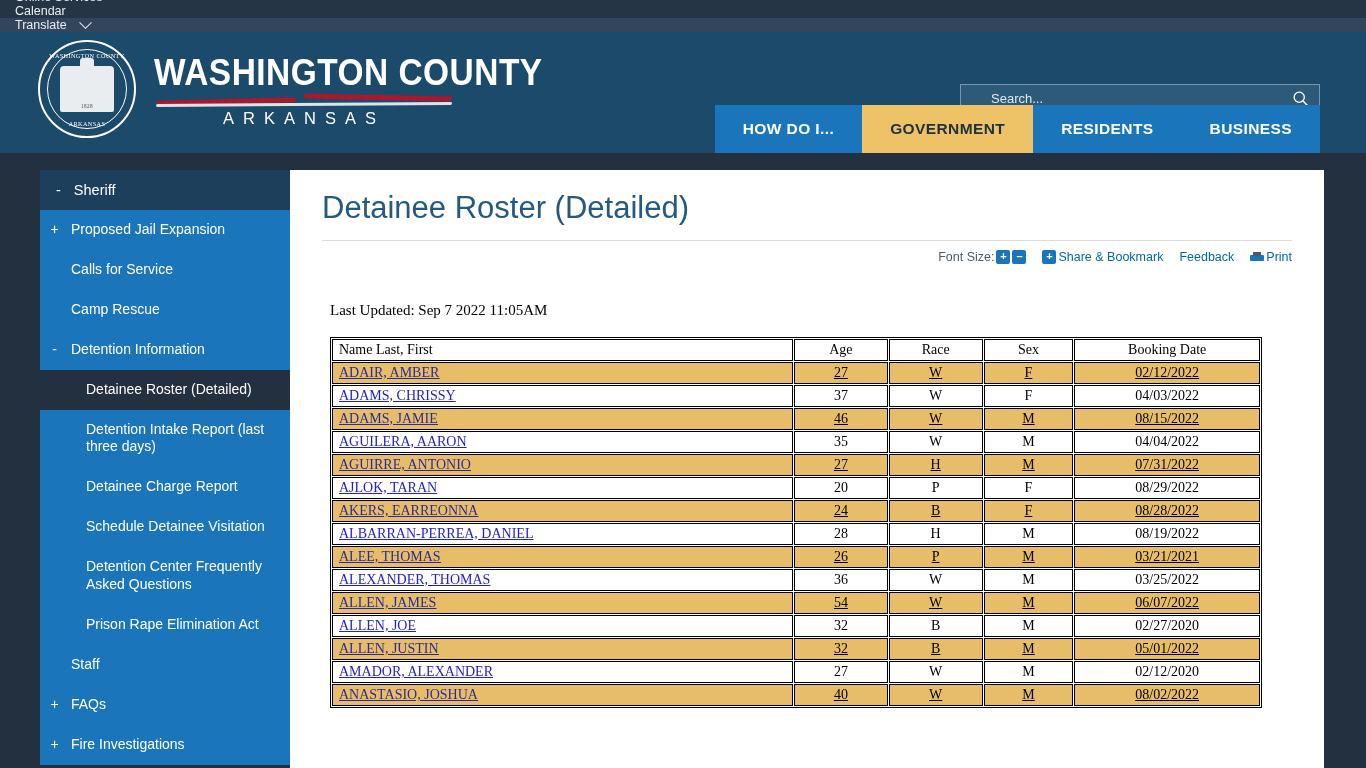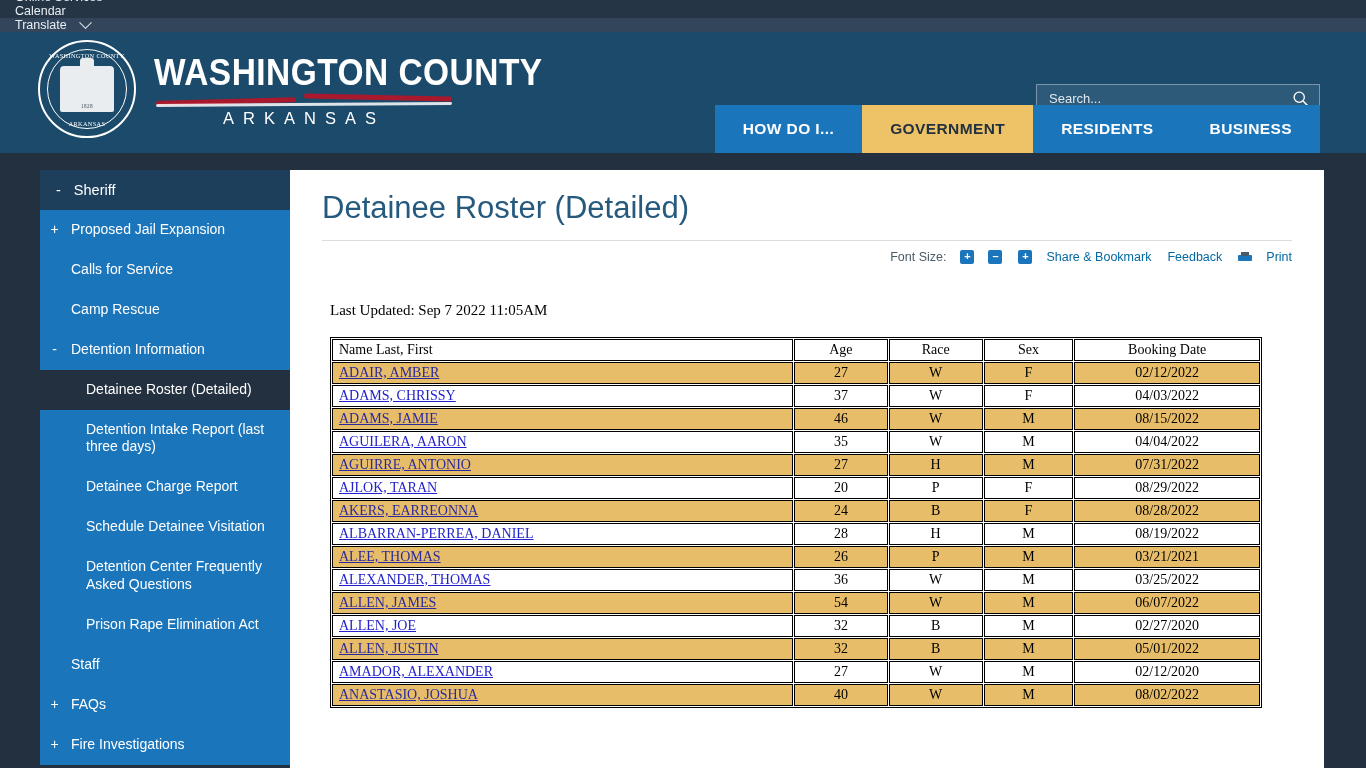--- a/index.html
+++ b/index.html
@@ -145,25 +145,26 @@
     letter-spacing: 9px;
     text-align: center;
     width: 300px;
     margin-top: 3px;
   }
 
   
   .search-box {
     position: absolute;
     right: 46px; top: 52px;
-    width: 284px; height: 28px;
+    width: 360px; height: 28px;
     border: 1px solid #7b96ac;
     background: #2c5a78;
     display: flex;
     align-items: center;
+    padding-left: 18px;
   }
   .search-input {
     flex: 1;
     background: transparent;
     border: none;
     outline: none;
     color: #ffffff;
     font-size: 13px;
     padding: 0 12px;
     font-family: "Liberation Sans", sans-serif;
@@ -267,21 +268,21 @@
 
   .toolbar {
     display: flex;
     align-items: center;
     justify-content: flex-end;
     gap: 16px;
     padding: 9px 0 0 0;
     font-size: 12.5px;
     color: #4a5b68;
   }
-  .toolbar .grp { display: flex; align-items: center; gap: 14px; }
+  .toolbar .grp { display: flex; align-items: center; gap: 2px; }
   .sq {
     width: 14px; height: 14px;
     background: #1b75bb;
     border-radius: 2px;
     color: #ffffff;
     font-size: 11px;
     font-weight: bold;
     line-height: 13px;
     text-align: center;
     display: inline-block;
@@ -325,21 +326,21 @@
   }
   table.roster th, table.roster td {
     border: 1px solid #000000;
     padding: 2px 6px;
     color: #000000;
     white-space: nowrap;
   }
   table.roster th { font-weight: normal; text-align: center; }
   table.roster th.name, table.roster td.name { text-align: left; }
   table.roster td.num, table.roster td.ctr { text-align: center; }
-  table.roster tr.hl td { background: #e8bd69; }
+  table.roster tr.hl td { background: #e8bd69; text-decoration: underline; }
   table.roster td.name a {
     color: #2222cc;
     text-decoration: underline;
   }
   table.roster tr.hl td.name a { color: #2a2a9c; }
   col.c-name { width: 462px; }
   col.c-age  { width: 94px; }
   col.c-race { width: 94px; }
   col.c-sex  { width: 90px; }
   col.c-book { width: 186px; }

